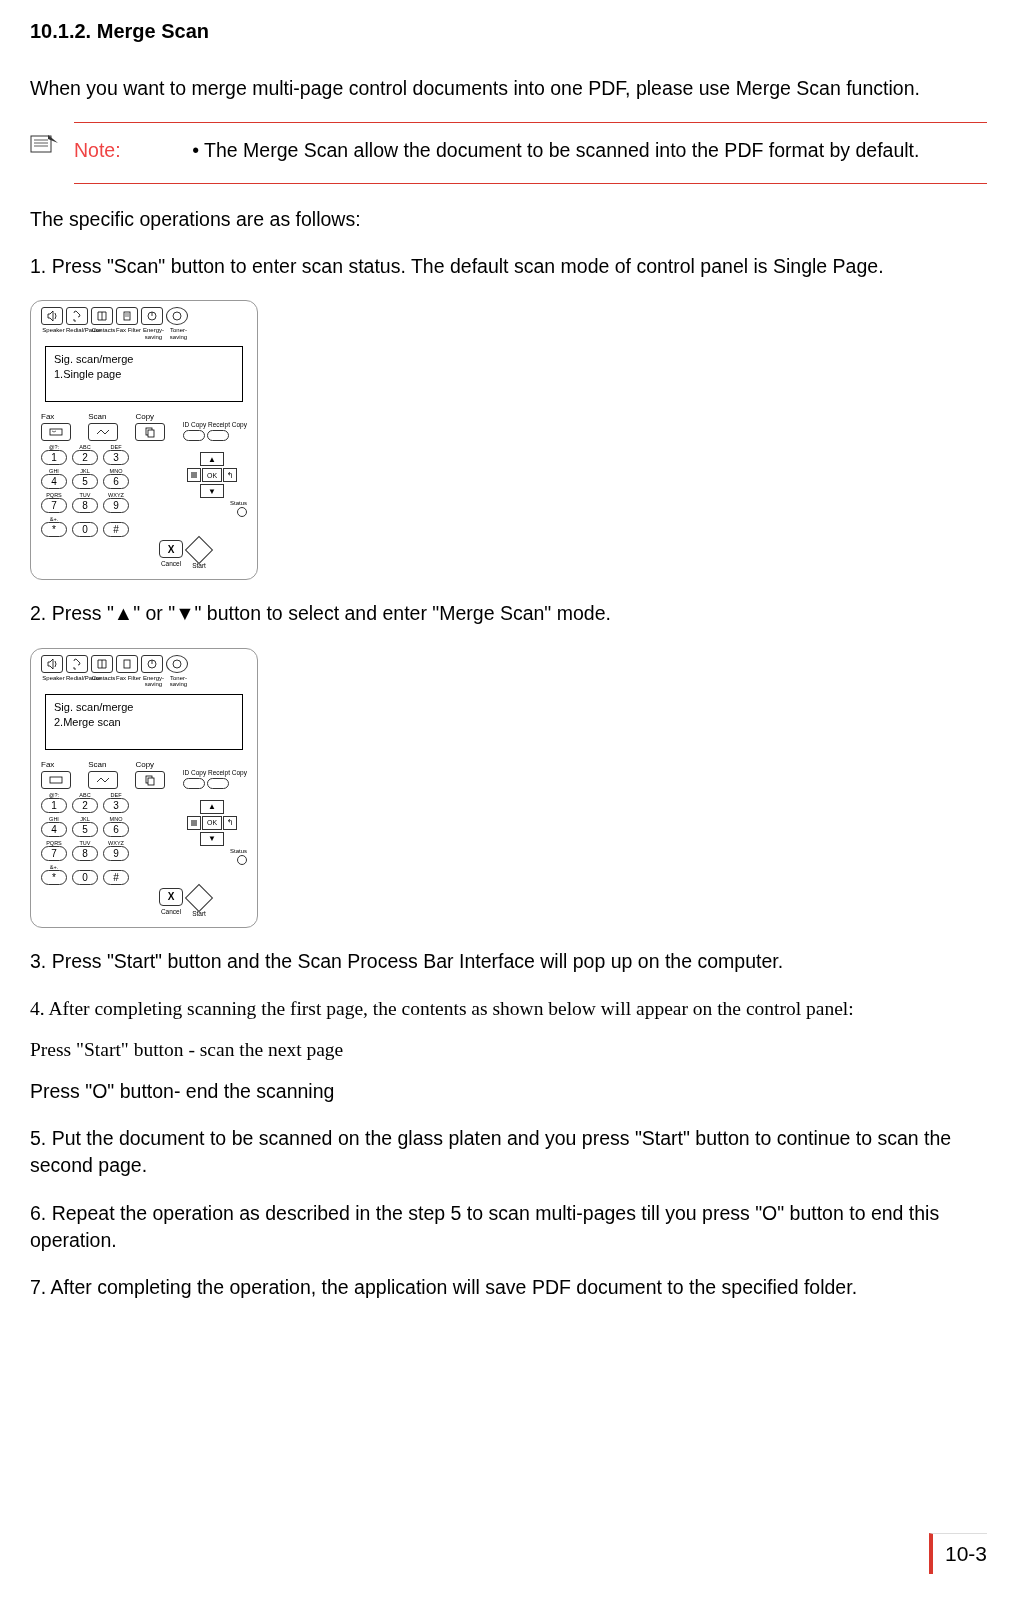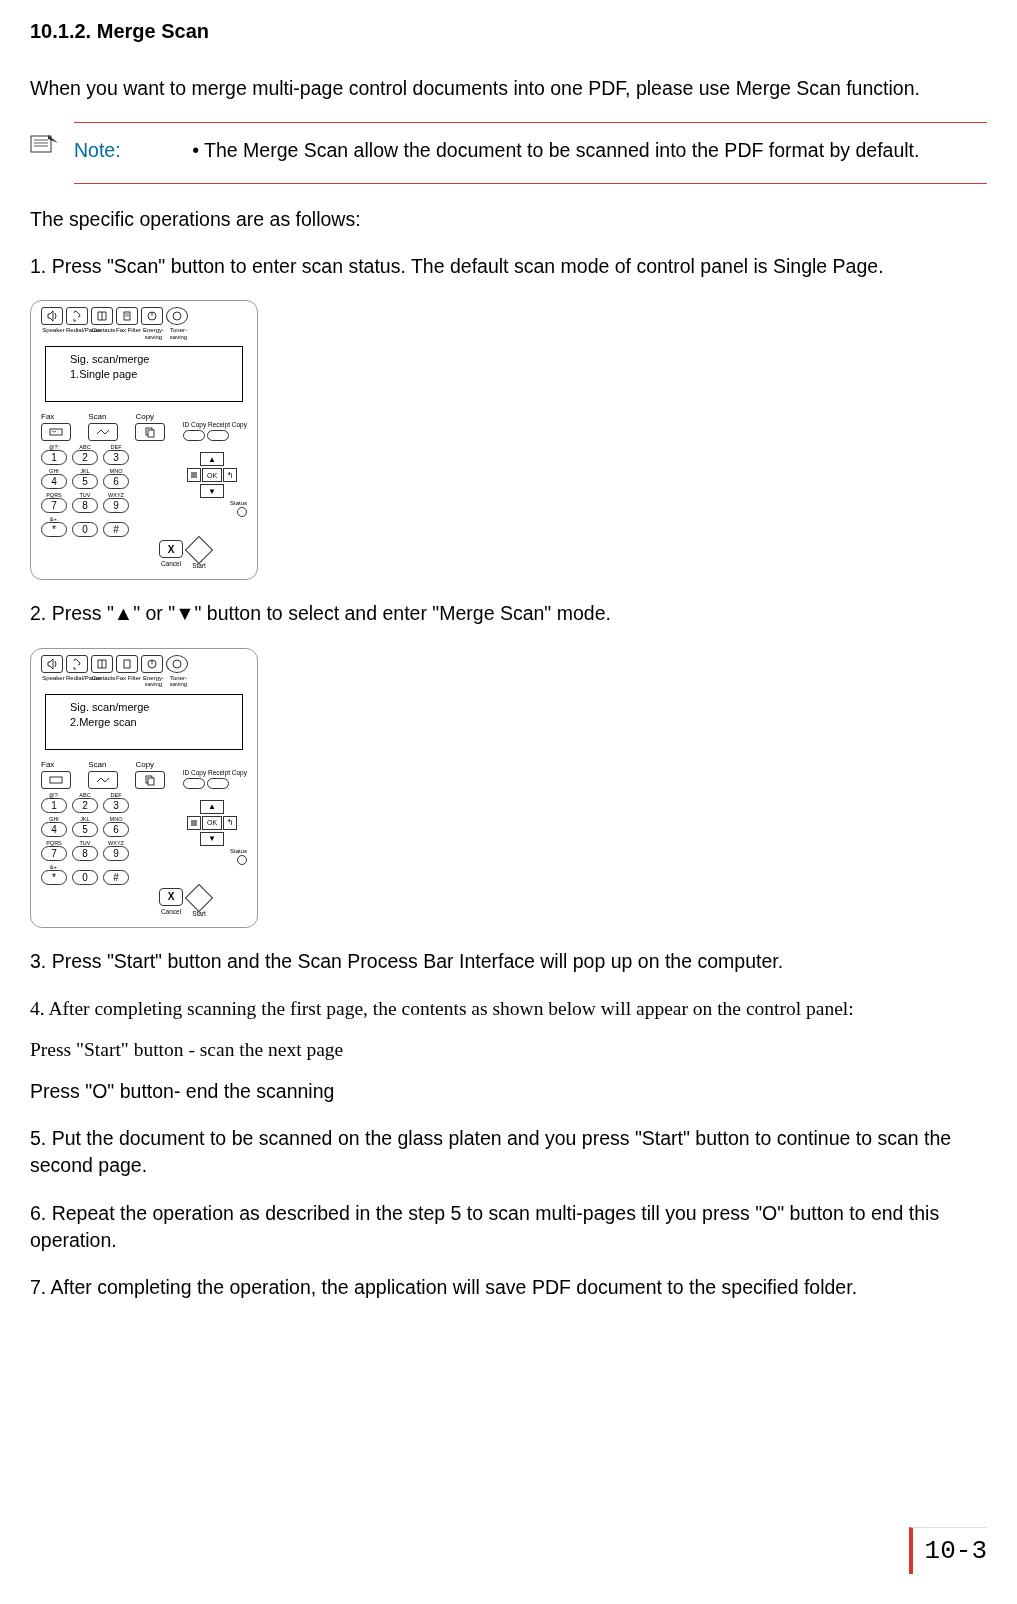--- a/index.html
+++ b/index.html
@@ -46,21 +46,21 @@
       width: 30px;
       height: 22px;
     }
     .note-line {
       font-size: 19.5px;
       line-height: 1.4;
       display: flex;
       margin-bottom: 4px;
     }
     .note-label {
-      color: #0369a1;
+      color: #ef4444;
       margin-right: 4px;
       flex-shrink: 0;
     }
     .note-text {
       flex: 1;
       text-align: center;
     }
     .note-line2 {
       font-size: 19.5px;
       line-height: 1.4;
@@ -102,21 +102,21 @@
       justify-content: flex-start;
       margin-bottom: 6px;
     }
     .icon-labels span {
       width: 25px;
       text-align: center;
       line-height: 1.1;
     }
     .lcd {
       border: 1px solid #000;
-      padding: 6px 24px;
+      padding: 6px 8px;
       margin: 0 4px 10px 4px;
       font-size: 11px;
       height: 56px;
     }
     .lcd-line1 {
       margin-bottom: 3px;
     }
     .mode-row {
       display: flex;
       justify-content: space-between;
@@ -269,25 +269,24 @@
     }
     .btn-label {
       font-size: 6.5px;
       margin-top: 2px;
     }
 
     .page-footer {
       position: absolute;
       bottom: 30px;
       right: 30px;
-      font-size: 26px;
+      font-size: 21px;
       border-left: 4px solid #d9372d;
       padding: 8px 0 8px 12px;
       border-top: 1px solid #ddd;
-      font-family: Liberation Mono, monospace;
     }
   </style>
 </head>
 <body>
 
 <div class="heading">10.1.2. Merge Scan</div>
 
 <div class="para">When you want to merge multi-page control documents into one PDF, please use Merge Scan function.</div>
 
 <div class="note-box">

